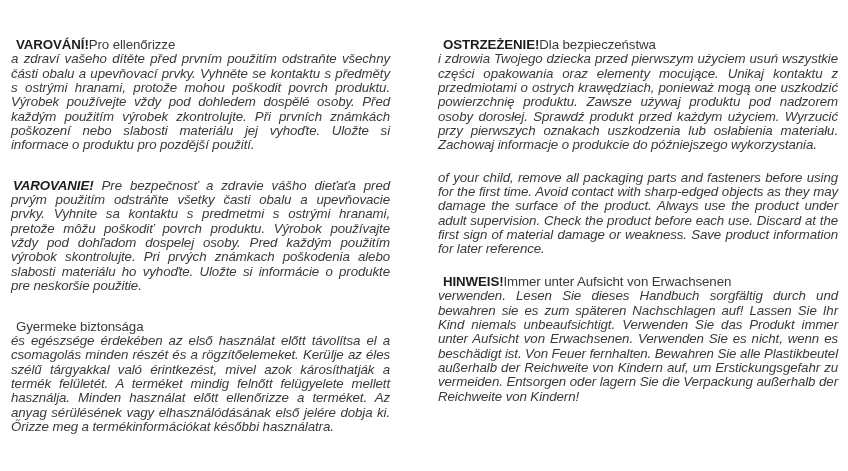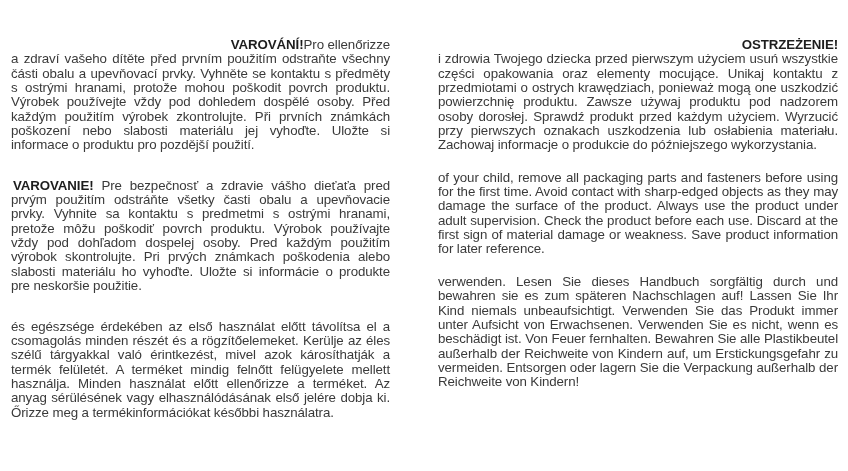--- a/index.html
+++ b/index.html
@@ -20,31 +20,31 @@
     letter-spacing: -0.1px;
     text-align: justify;
   }
   .col-left  { width: 379px; margin-right: 48px; }
   .col-right { width: 400px; }
   .col-left  .block { margin-bottom: 26px; }
   .col-right .block { margin-bottom: 18px; }
   .block:last-child { margin-bottom: 0; }
   .first-line {
     display: flex;
-    justify-content: flex-end;
+    justify-content: flex-start;
     align-items: baseline;
     padding-left: 5px;
   }
   .heading {
     font-weight: bold;
     color: #1d1d1d;
     white-space: nowrap;
   }
   .intro { text-align: right; }
-  p.body { text-align: justify; }
+  p.body { text-align: justify; font-style: italic; }
   p.body.inline-head .heading { padding-left: 2px; }
 </style>
 </head>
 <body>
 
 <div class="page">
 
   <div class="col col-left">
 
     <section class="block" lang="cs">
@@ -54,38 +54,44 @@
       </div>
       <p class="body">a zdraví vašeho dítěte před prvním použitím odstraňte všechny části obalu a upevňovací prvky. Vyhněte se kontaktu s předměty s ostrými hranami, protože mohou poškodit povrch produktu. Výrobek používejte vždy pod dohledem dospělé osoby. Před každým použitím výrobek zkontrolujte. Při prvních známkách poškození nebo slabosti materiálu jej vyhoďte. Uložte si informace o produktu pro pozdější použití.</p>
     </section>
 
     <section class="block" lang="sk">
       <p class="body inline-head"><span class="heading">VAROVANIE!</span> <span>Pre bezpečnosť a zdravie vášho dieťaťa pred prvým použitím odstráňte všetky časti obalu a upevňovacie prvky. Vyhnite sa kontaktu s predmetmi s ostrými hranami, pretože môžu poškodiť povrch produktu. Výrobok používajte vždy pod dohľadom dospelej osoby. Pred každým použitím výrobok skontrolujte. Pri prvých známkach poškodenia alebo slabosti materiálu ho vyhoďte. Uložte si informácie o produkte pre neskoršie použitie.</span></p>
     </section>
 
     <section class="block" lang="hu">
       <div class="first-line">
+        <span class="intro">Gyermeke biztonsága</span>
       </div>
       <p class="body">és egészsége érdekében az első használat előtt távolítsa el a csomagolás minden részét és a rögzítőelemeket. Kerülje az éles szélű tárgyakkal való érintkezést, mivel azok károsíthatják a termék felületét. A terméket mindig felnőtt felügyelete mellett használja. Minden használat előtt ellenőrizze a terméket. Az anyag sérülésének vagy elhasználódásának első jelére dobja ki. Őrizze meg a termékinformációkat későbbi használatra.</p>
     </section>
 
   </div>
 
   <div class="col col-right">
 
     <section class="block" lang="pl">
       <div class="first-line">
         <span class="heading">OSTRZEŻENIE!</span>
+        <span class="intro">Dla bezpieczeństwa</span>
       </div>
       <p class="body">i zdrowia Twojego dziecka przed pierwszym użyciem usuń wszystkie części opakowania oraz elementy mocujące. Unikaj kontaktu z przedmiotami o ostrych krawędziach, ponieważ mogą one uszkodzić powierzchnię produktu. Zawsze używaj produktu pod nadzorem osoby dorosłej. Sprawdź produkt przed każdym użyciem. Wyrzucić przy pierwszych oznakach uszkodzenia lub osłabienia materiału. Zachowaj informacje o produkcie do późniejszego wykorzystania.</p>
     </section>
 
     <section class="block" lang="en">
       <p class="body">of your child, remove all packaging parts and fasteners before using for the first time. Avoid contact with sharp-edged objects as they may damage the surface of the product. Always use the product under adult supervision. Check the product before each use. Discard at the first sign of material damage or weakness. Save product information for later reference.</p>
     </section>
 
     <section class="block" lang="de">
+      <div class="first-line">
+        <span class="heading">HINWEIS!</span>
+        <span class="intro">Immer unter Aufsicht von Erwachsenen</span>
+      </div>
       <p class="body">verwenden. Lesen Sie dieses Handbuch sorgfältig durch und bewahren sie es zum späteren Nachschlagen auf! Lassen Sie Ihr Kind niemals unbeaufsichtigt. Verwenden Sie das Produkt immer unter Aufsicht von Erwachsenen. Verwenden Sie es nicht, wenn es beschädigt ist. Von Feuer fernhalten. Bewahren Sie alle Plastikbeutel außerhalb der Reichweite von Kindern auf, um Erstickungsgefahr zu vermeiden. Entsorgen oder lagern Sie die Verpackung außerhalb der Reichweite von Kindern!</p>
     </section>
 
   </div>
 
 </div>
 
 </body></html>

